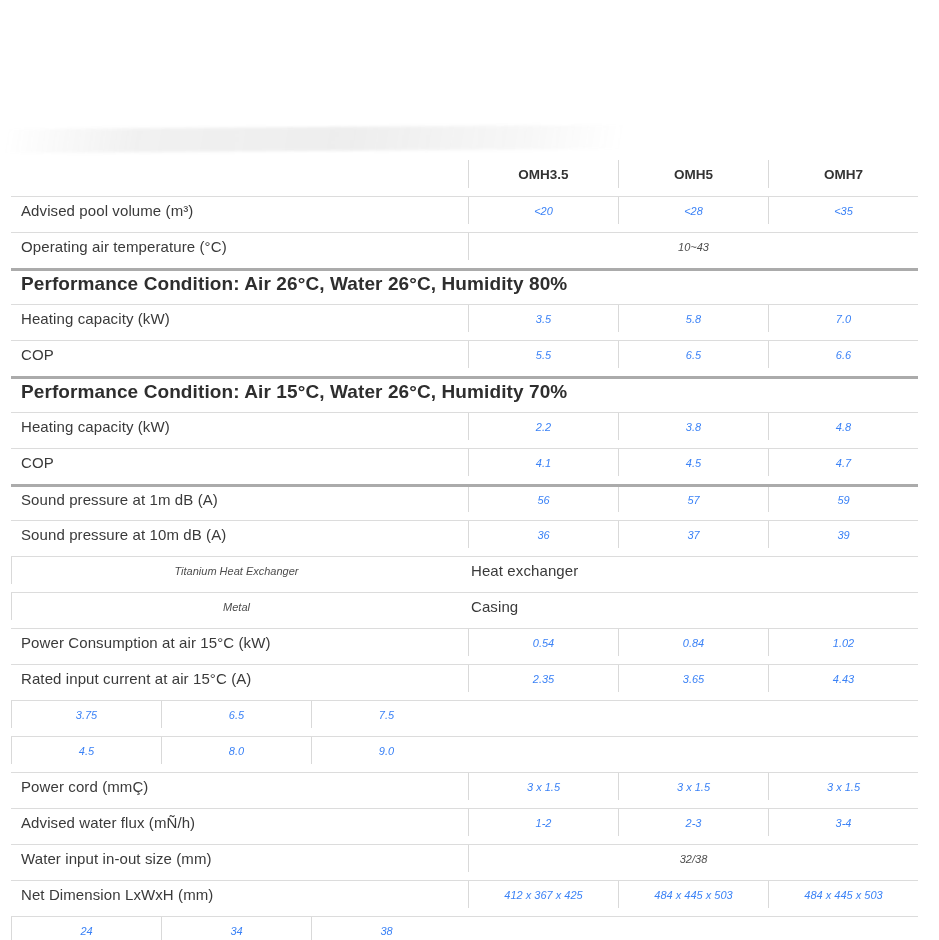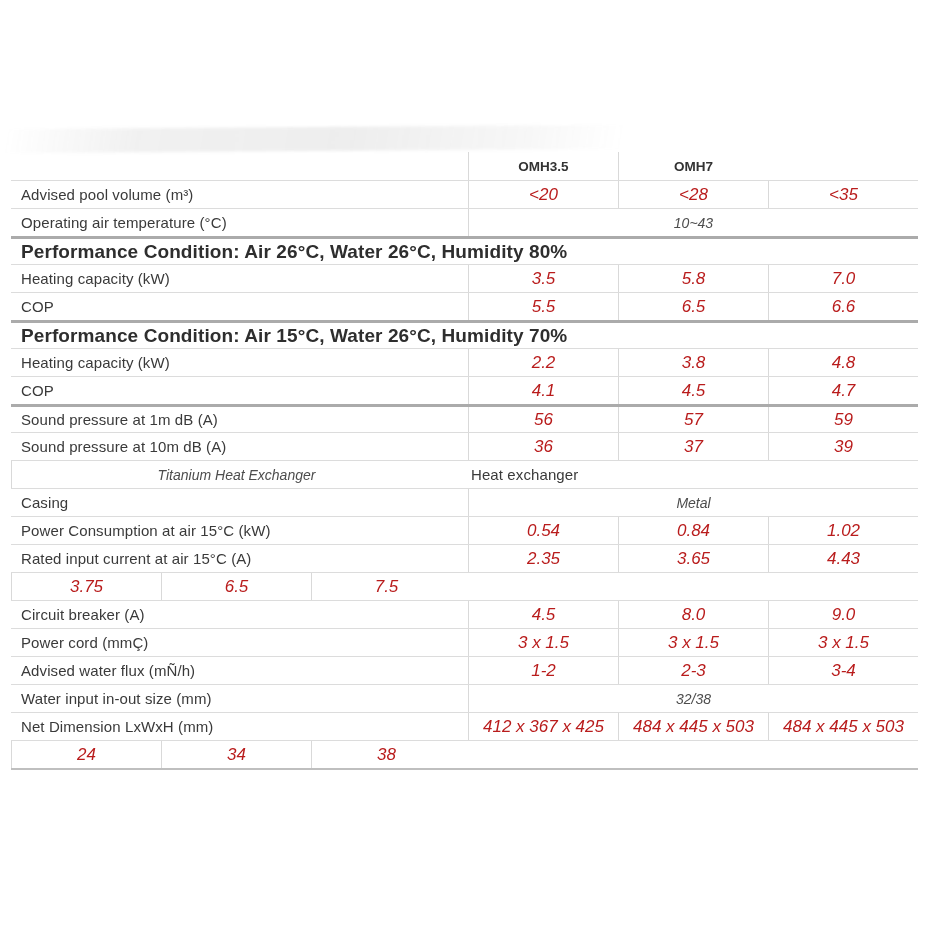--- a/index.html
+++ b/index.html
@@ -37,20 +37,21 @@
     top: 152px;
     width: 907px;
     border-bottom: 2px solid #bfbfbf;
   }
   .row {
     display: flex;
     height: 28px;
     align-items: flex-start;
     box-sizing: border-box;
     border-top: 1px solid #dcdcdc;
+    margin-top: 8px;
   }
   .row.header { border-top: none; }
   .row.thick { border-top: 3px solid #ababab; }
   .cell {
     box-sizing: border-box;
     height: 100%;
     display: flex;
     align-items: center;
   }
   .cell.label {
@@ -64,51 +65,52 @@
     width: 907px;
     padding-left: 10px;
     font-size: 19px;
     font-weight: bold;
     color: #2e2e2e;
     letter-spacing: 0.1px;
   }
   .cell.val {
     width: 150px;
     justify-content: center;
-    font-size: 17px;
+    font-size: 11px;
     font-style: italic;
-    color: #b91c1c;
+    color: #3b82f6;
     border-left: 1px solid #d9d9d9;
     text-align: center;
   }
   .cell.val.colhead {
     font-style: normal;
     font-weight: bold;
     font-size: 13.5px;
     color: #333333;
   }
   .cell.merged {
     width: 450px;
     justify-content: center;
-    font-size: 14px;
+    font-size: 11px;
     font-style: italic;
     color: #4d4d4d;
     border-left: 1px solid #d9d9d9;
     text-align: center;
   }
 </style>
 </head>
 <body>
 
 <div class="page">
   <div class="shadow-band"></div>
   <div class="spec-table" id="spec-table">
       <div class="row header">
         <div class="cell label"></div>
         <div class="cell val colhead">OMH3.5</div>
+        <div class="cell val colhead">OMH5</div>
         <div class="cell val colhead">OMH7</div>
       </div>
       <div class="row values">
         <div class="cell label">Advised pool volume (m³)</div>
         <div class="cell val">&lt;20</div>
         <div class="cell val">&lt;28</div>
         <div class="cell val">&lt;35</div>
       </div>
       <div class="row merged">
         <div class="cell label">Operating air temperature (°C)</div>
@@ -154,42 +156,41 @@
         <div class="cell label">Sound pressure at 10m dB (A)</div>
         <div class="cell val">36</div>
         <div class="cell val">37</div>
         <div class="cell val">39</div>
       </div>
       <div class="row merged">
         <div class="cell merged">Titanium Heat Exchanger</div>
         <div class="cell label">Heat exchanger</div>
       </div>
       <div class="row merged">
+        <div class="cell merged">Metal</div>
         <div class="cell label">Casing</div>
-        <div class="cell merged">Metal</div>
       </div>
       <div class="row values">
         <div class="cell label">Power Consumption at air 15°C (kW)</div>
         <div class="cell val">0.54</div>
         <div class="cell val">0.84</div>
         <div class="cell val">1.02</div>
       </div>
       <div class="row values">
         <div class="cell label">Rated input current at air 15°C (A)</div>
         <div class="cell val">2.35</div>
         <div class="cell val">3.65</div>
         <div class="cell val">4.43</div>
       </div>
       <div class="row values">
         <div class="cell val">3.75</div>
         <div class="cell val">6.5</div>
         <div class="cell val">7.5</div>
       </div>
       <div class="row values">
-        <div class="cell label">Circuit breaker (A)</div>
         <div class="cell val">4.5</div>
         <div class="cell val">8.0</div>
         <div class="cell val">9.0</div>
       </div>
       <div class="row values">
         <div class="cell label">Power cord (mmÇ)</div>
         <div class="cell val">3 x 1.5</div>
         <div class="cell val">3 x 1.5</div>
         <div class="cell val">3 x 1.5</div>
       </div>

